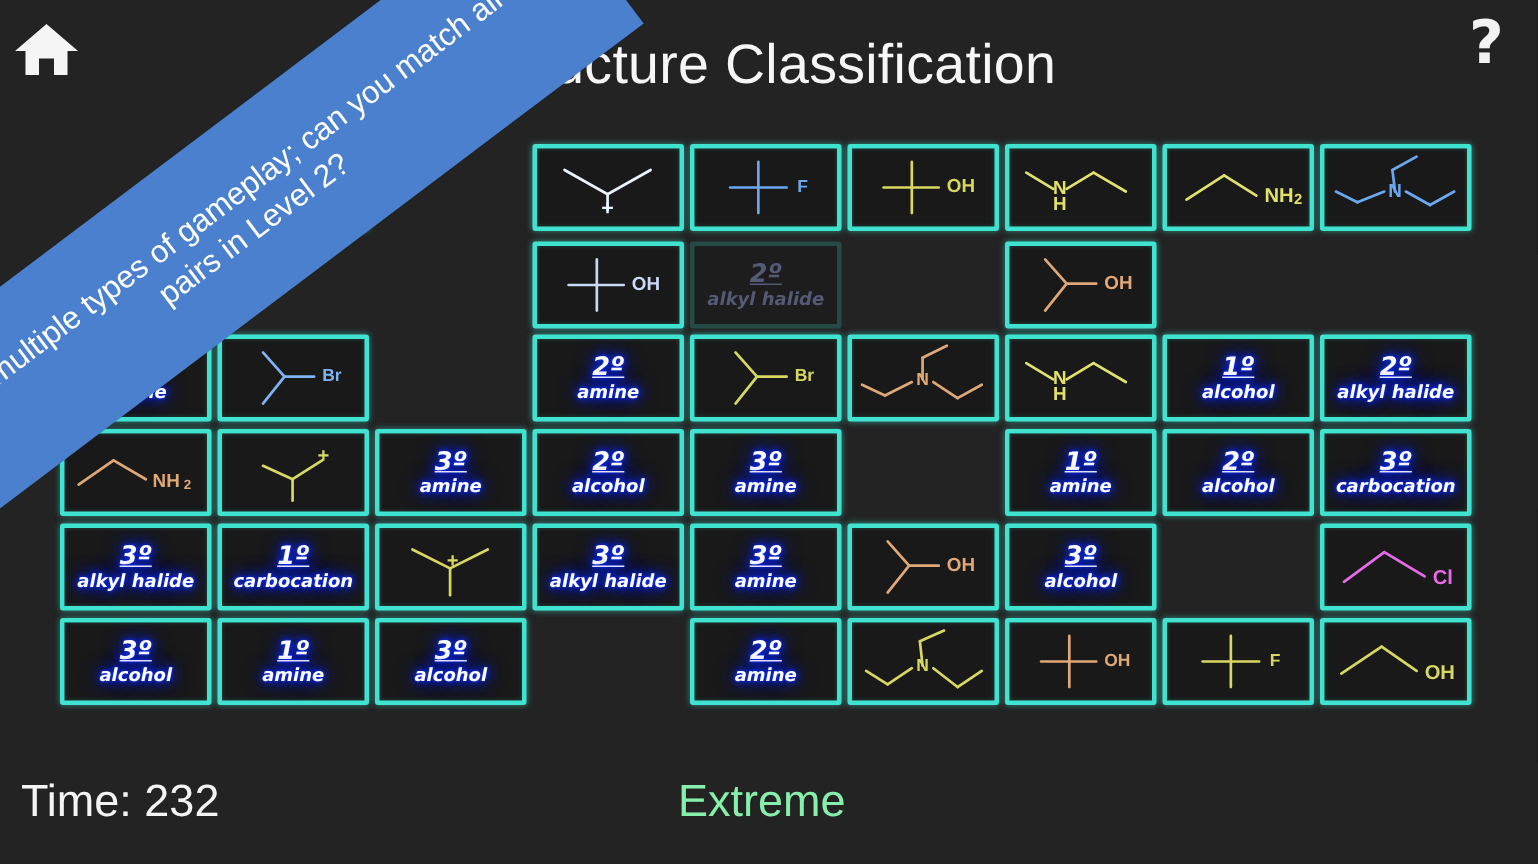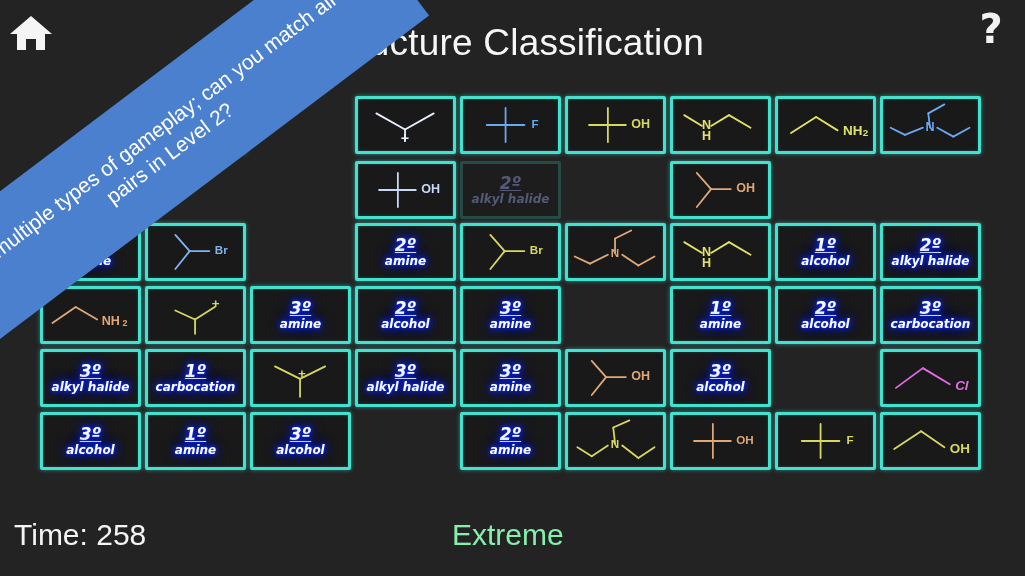--- a/index.html
+++ b/index.html
@@ -446,21 +446,21 @@
         </div>
       </div>
       <div class="cell" style="left: 630px; top: 253px; width: 101px; height: 58px;">
         <div class="cell-inner">
           <div class="lbl">
             <span class="deg">3º</span>
             <span class="kind">alcohol</span>
           </div>
         </div>
       </div>
-      <div class="cell" style="left: 840px; top: 253px; width: 101px; height: 58px; font-style: italic;">
+      <div class="cell" style="left: 840px; top: 253px; width: 101px; height: 58px;">
         <div class="cell-inner">
           <svg class="mol" viewBox="0 0 101 58">
             <line x1="12" y1="40" x2="42" y2="18" stroke="#e86ae8" stroke-width="2" stroke-linecap="round"></line>
             <line x1="42" y1="18" x2="72" y2="36" stroke="#e86ae8" stroke-width="2" stroke-linecap="round"></line>
             <text x="78" y="38" fill="#e86ae8" font-size="15" text-anchor="start" dominant-baseline="middle">Cl</text>
           </svg>
         </div>
       </div>
       <div class="cell" style="left: 0px; top: 316px; width: 101px; height: 58px;">
         <div class="cell-inner">
@@ -530,21 +530,21 @@
           <svg class="mol" viewBox="0 0 101 58">
             <line x1="10" y1="38" x2="40" y2="18" stroke="#d8d860" stroke-width="2" stroke-linecap="round"></line>
             <line x1="40" y1="18" x2="66" y2="36" stroke="#d8d860" stroke-width="2" stroke-linecap="round"></line>
             <text x="72" y="38" fill="#d8d860" font-size="15" text-anchor="start" dominant-baseline="middle">OH</text>
           </svg>
         </div>
       </div>
     </div>
 
   <div id="bottombar">
-    <div id="time-label">Time: 258</div>
+    <div id="time-label">Time: 232</div>
     <div id="difficulty-label">Extreme</div>
   </div>
 
   <div id="banner">
     <div id="banner-text">Enjoy multiple types of gameplay; can you match all the pairs in Level 2?</div>
   </div>
 
 </div>
 
 </body></html>

